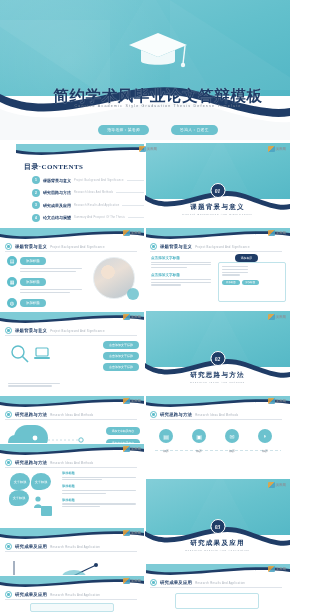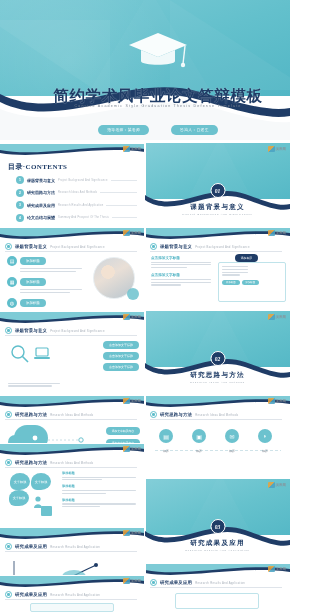--- a/index.html
+++ b/index.html
@@ -190,21 +190,21 @@
     </div>
 
     <div class="cover-title">简约学术风毕业论文答辩模板</div>
     <div class="cover-sub">Concise Academic Style Graduation Thesis Defense Template</div>
     <div class="badges">
       <span class="badge">指导老师：某老师</span>
       <span class="badge">答辩人：自述生</span>
     </div>
   </div>
 
-  <div class="slide" style="left:0;top:143px;">
+  <div class="slide" style="left:16px;top:143px;">
     <div class="shead">
       <svg width="145" height="13" viewBox="0 0 145 13" preserveAspectRatio="none">
         <rect width="145" height="13" fill="#7ecbd6"></rect>
         <path d="M0,6 C40,14 95,-2 145,5 L145,13 L0,13 Z" fill="#1f3c66"></path>
         <path d="M0,9 C40,16 95,1 145,8 L145,13 L0,13 Z" fill="#ffffff"></path>
       </svg>
     </div>
     <div class="wm">
       <span class="wm-mark"></span>
       <span class="wm-txt">演界网</span>

